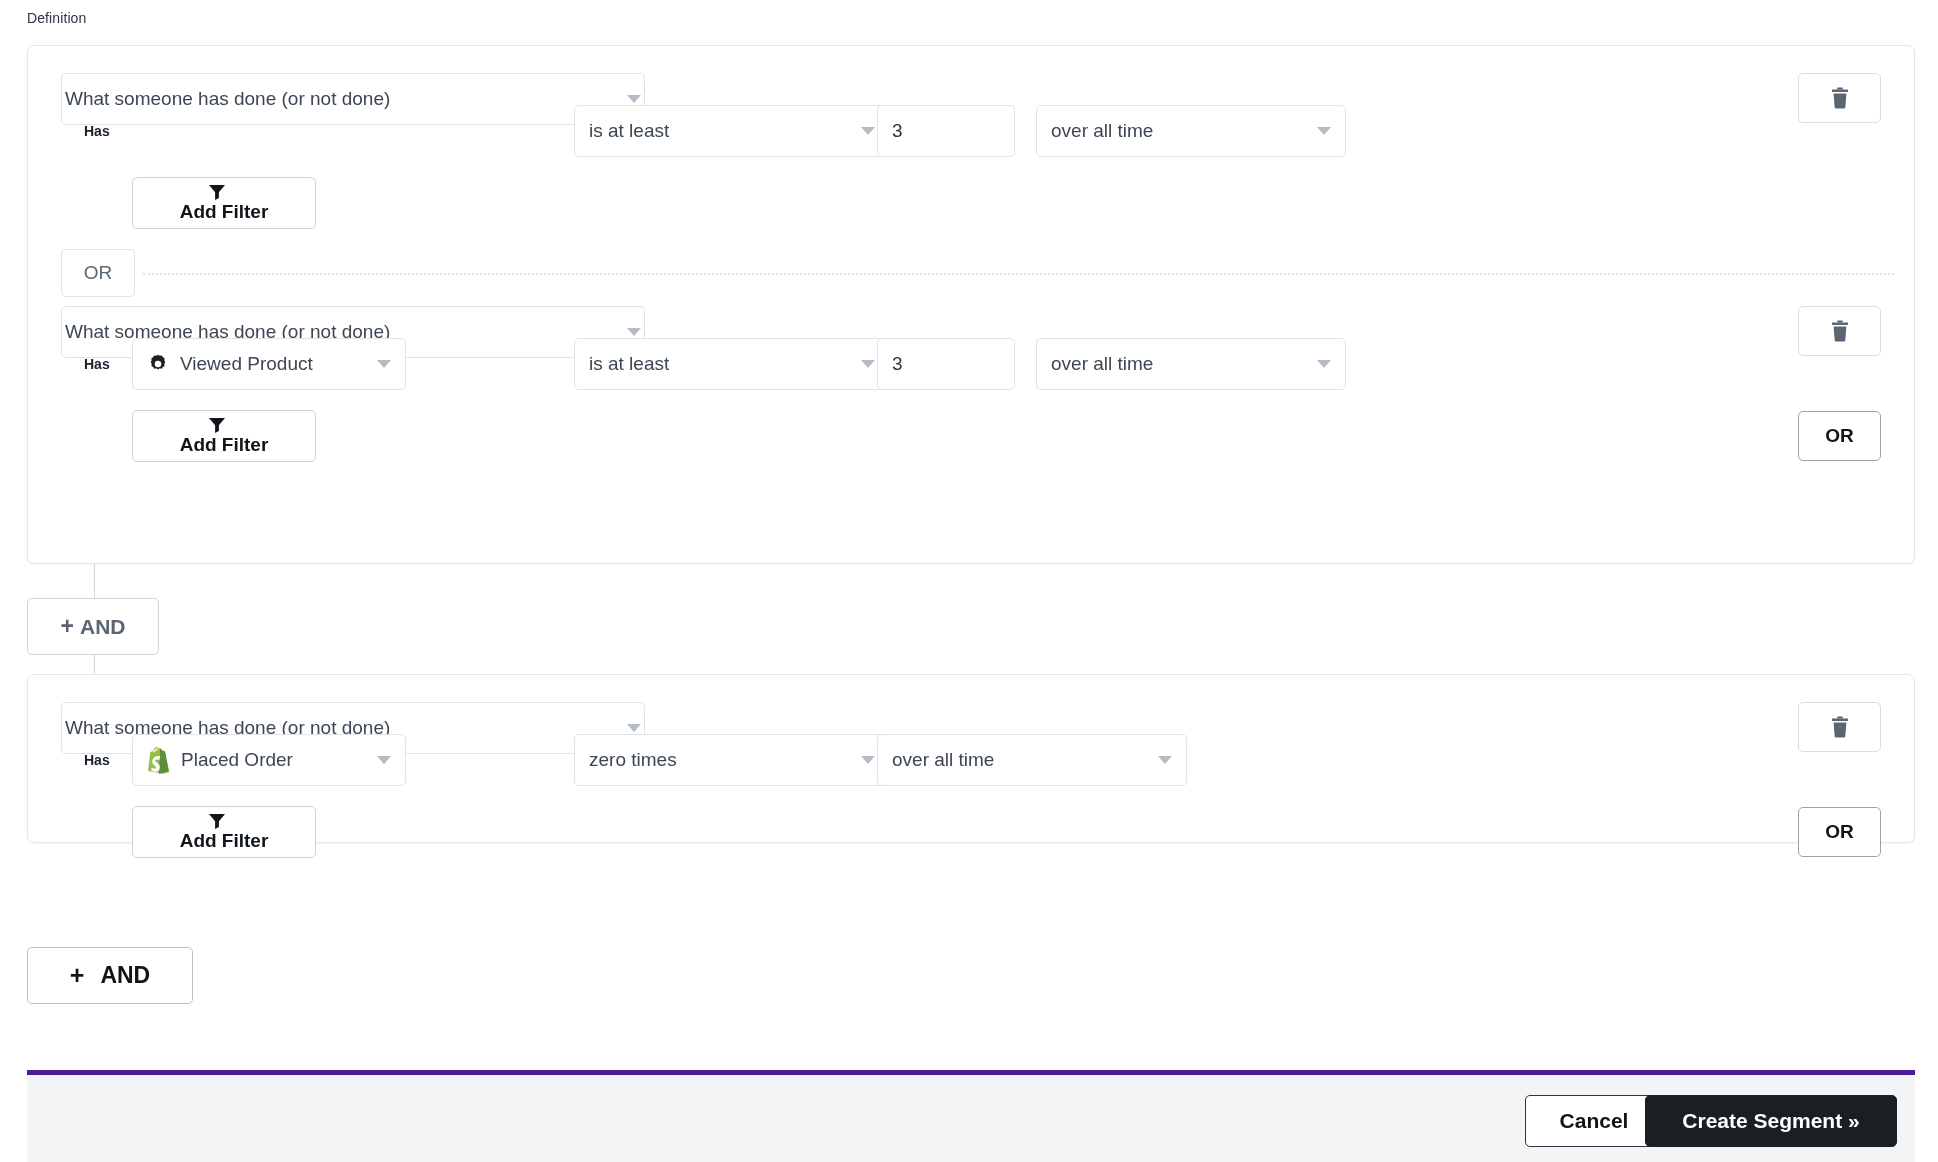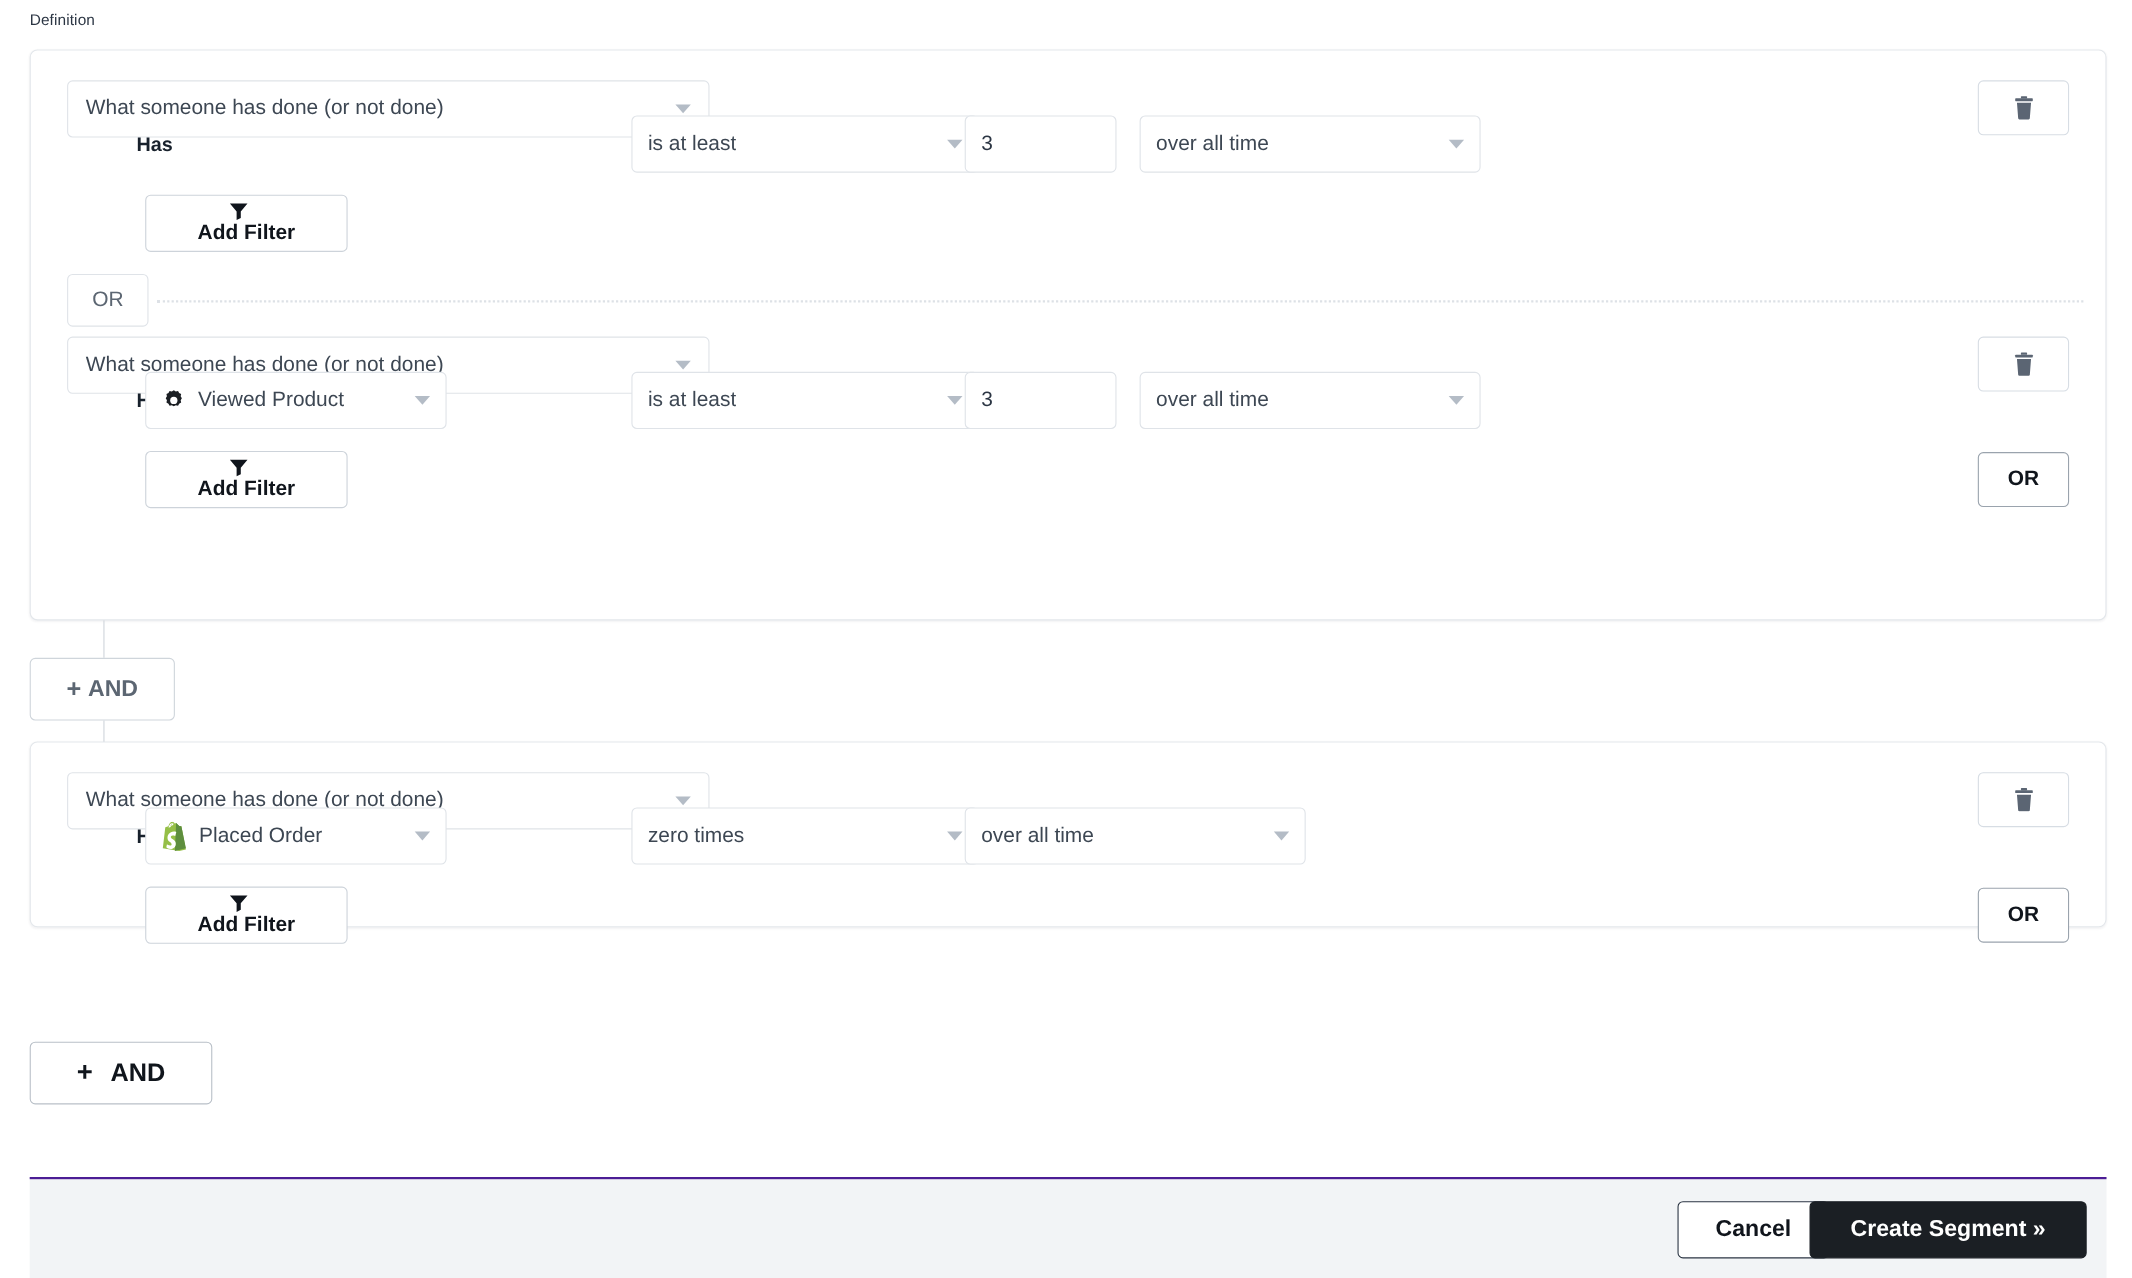--- a/index.html
+++ b/index.html
@@ -30,38 +30,38 @@
   #card-group-1 { top: 45px; height: 519px; }
   #card-group-2 { top: 674px; height: 169px; }
 
   
   .type-select {
     position: absolute;
     height: 52px; width: 584px;
     border: 1px solid #dfe3e8; border-radius: 5px;
     background: #fff;
     display: flex; align-items: center;
-    padding: 0 16px;
+    padding: 0 3px;
     font-size: 19px; color: #3d4753;
   }
   .type-select .caret { margin-left: auto; }
 
   
   .caret {
     width: 0; height: 0;
     border-left: 7px solid transparent;
     border-right: 7px solid transparent;
     border-top: 8px solid #b4bcc6;
   }
 
   
   .has-label {
     position: absolute;
-    font-size: 18px; font-weight: bold; color: #18212c;
-    line-height: 52px; height: 52px; margin-left: 40px;
+    font-size: 14px; font-weight: bold; color: #18212c;
+    line-height: 52px; height: 52px;
   }
 
   
   .ctl {
     position: absolute; height: 52px;
     border: 1px solid #dfe3e8; border-radius: 5px;
     background: #fff;
     display: flex; align-items: center;
     padding: 0 14px;
     font-size: 19px; color: #3d4753;
@@ -142,21 +142,21 @@
     display: flex; align-items: center; justify-content: center;
     font-size: 23px; font-weight: bold; color: #10151c;
   }
   .and-btn-bottom .plus { margin-right: 16px; font-size: 25px; line-height: 1; }
 
   
   .footer {
     position: absolute; left: 27px; top: 1070px;
     width: 1888px; height: 92px;
     background: #f2f4f6;
-    border-top: 2px solid #4c1d95;
+    border-top: 5px solid #4c1d95;
   }
   .btn-cancel {
     position: absolute; right: 252px; top: 20px;
     width: 138px; height: 52px;
     border: 1px solid #2b3543; border-radius: 5px; background: #fff;
     display: flex; align-items: center; justify-content: center;
     font-size: 21px; font-weight: bold; color: #10151c;
   }
   .btn-create {
     position: absolute; right: 18px; top: 20px;

